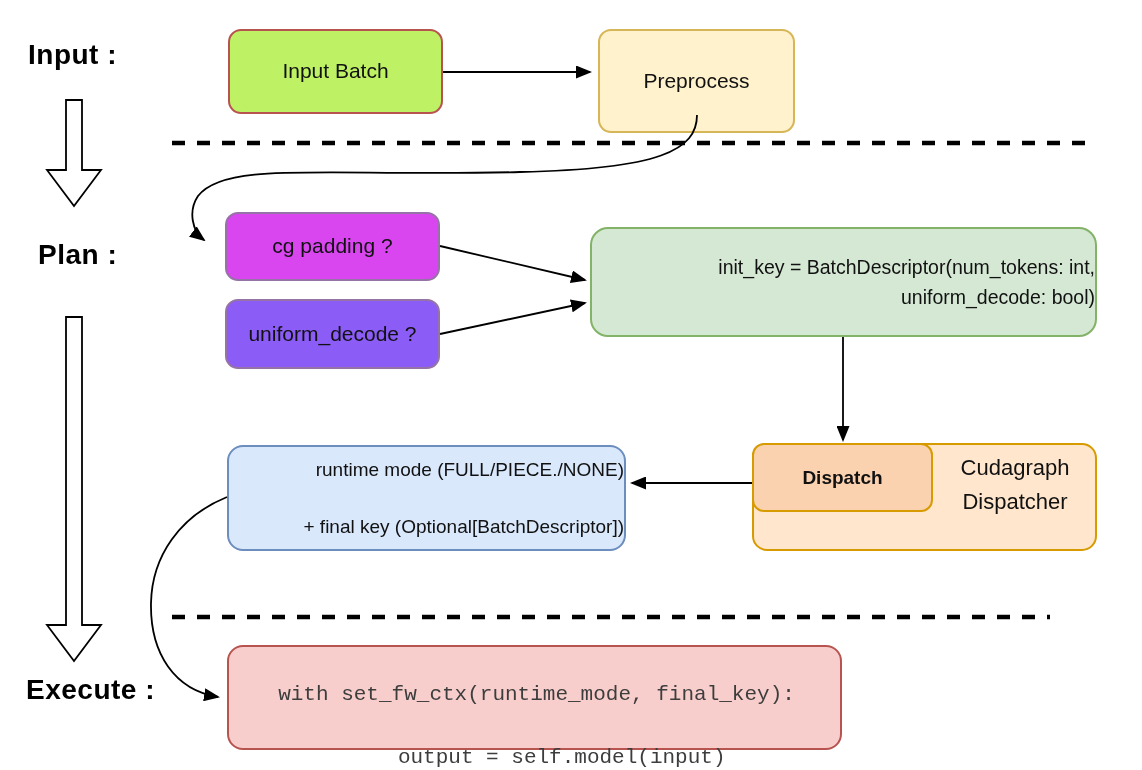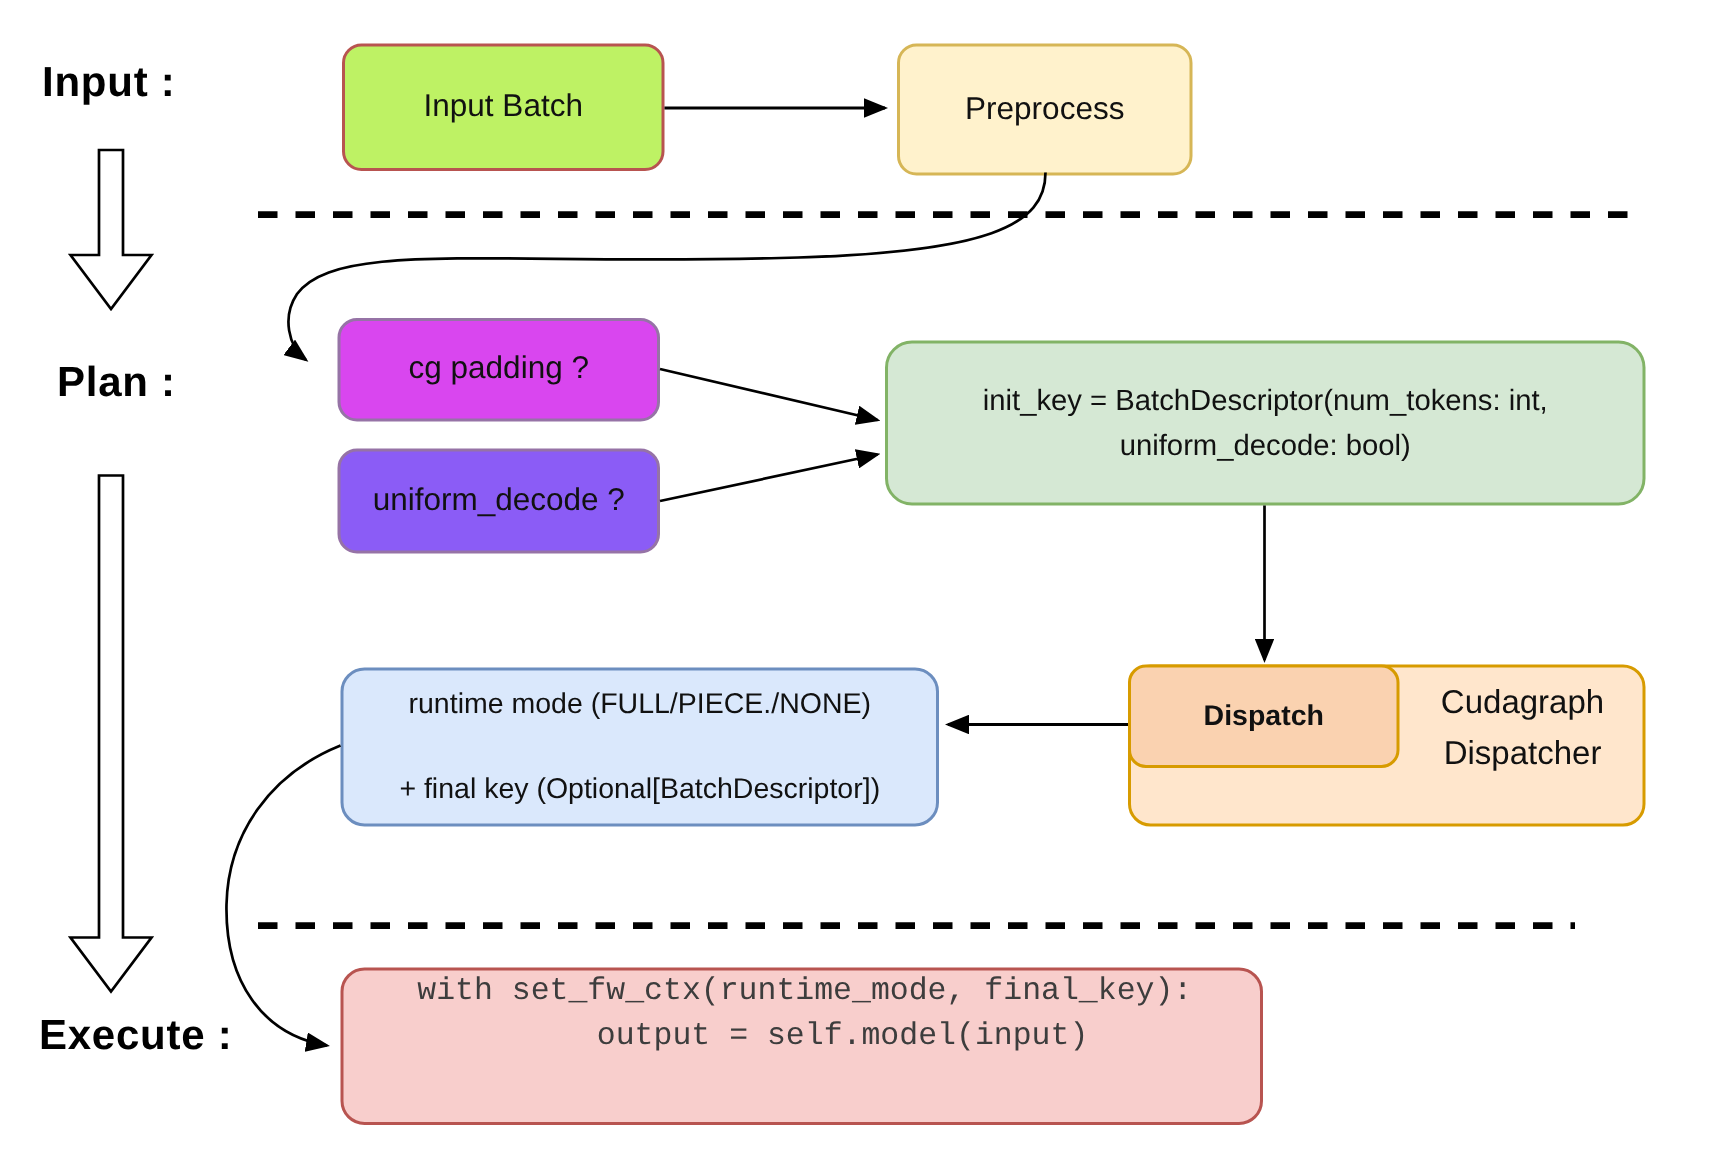--- a/index.html
+++ b/index.html
@@ -9,41 +9,41 @@
   }
   .stage-label {
     position:absolute; font-weight:bold; font-size:28px; color:#000;
     white-space:nowrap; letter-spacing:0.5px;
   }
   .node {
     position:absolute; box-sizing:border-box; border:2px solid #000;
     border-radius:13px; display:flex; align-items:center; justify-content:center;
     text-align:center; font-size:21px; line-height:1.25; white-space:nowrap;
   }
-  .node.multi { flex-direction:column; }
+  .node.multi { flex-direction:column;align-items:flex-end; }
   #node-input-batch   { left:228px; top:29px;  width:215px; height:85px;  background:#bef264; border-color:#B85450; }
-  #node-preprocess    { left:598px; top:29px;  width:197px; height:88px;  background:#FFF2CC; border-color:#D6B656; }
+  #node-preprocess    { left:598px; top:29px;  width:197px; height:104px;  background:#FFF2CC; border-color:#D6B656; }
   #node-cg-padding    { left:225px; top:212px; width:215px; height:69px;  background:#d946ef; border-color:#9673A6; }
   #node-uniform-decode{ left:225px; top:299px; width:215px; height:70px;  background:#8b5cf6; border-color:#9673A6; }
   #node-init-key      { left:590px; top:227px; width:507px; height:110px; background:#D5E8D4; border-color:#82B366;
                         border-radius:18px; font-size:19.5px; line-height:30px; }
   #node-dispatcher    { left:752px; top:443px; width:345px; height:108px; background:#FFE6CC; border-color:#D79B00;
                         border-radius:15px; }
   #node-dispatch      { left:752px; top:443px; width:181px; height:69px;  background:#FAD2B0; border-color:#D79B00;
                         border-radius:12px; font-size:19px;font-weight:bold; }
   #dispatcher-text    { position:absolute; left:933px; top:443px; width:164px; height:84px;
                         display:flex; flex-direction:column; align-items:center; justify-content:center;
                         font-size:22px; line-height:34px; text-align:center; }
   #node-runtime       { left:227px; top:445px; width:399px; height:106px; background:#DAE8FC; border-color:#6C8EBF;
                         border-radius:16px; font-size:19px; line-height:29px;gap:28px; }
   #node-execute-code  { left:227px; top:645px; width:615px; height:105px; background:#F8CECC; border-color:#B85450;
                         border-radius:16px; font-family:"Liberation Mono", monospace; font-size:21px;
                         line-height:30px; color:#3d3d3d; align-items:center; justify-content:flex-start;
                         text-align:left; padding-left:4px; }
-  .pre { white-space:pre; }
+  .pre { white-space:pre;margin-top:33px; }
   #lbl-input   { left:28px; top:39px;  }
   #lbl-plan    { left:38px; top:239px; }
   #lbl-execute { left:26px; top:674px; }
   #connector-layer { position:absolute; left:0; top:0; width:1142px; height:770px; pointer-events:none; }
 </style>
 </head>
 <body>
 
 <div id="canvas">
 

